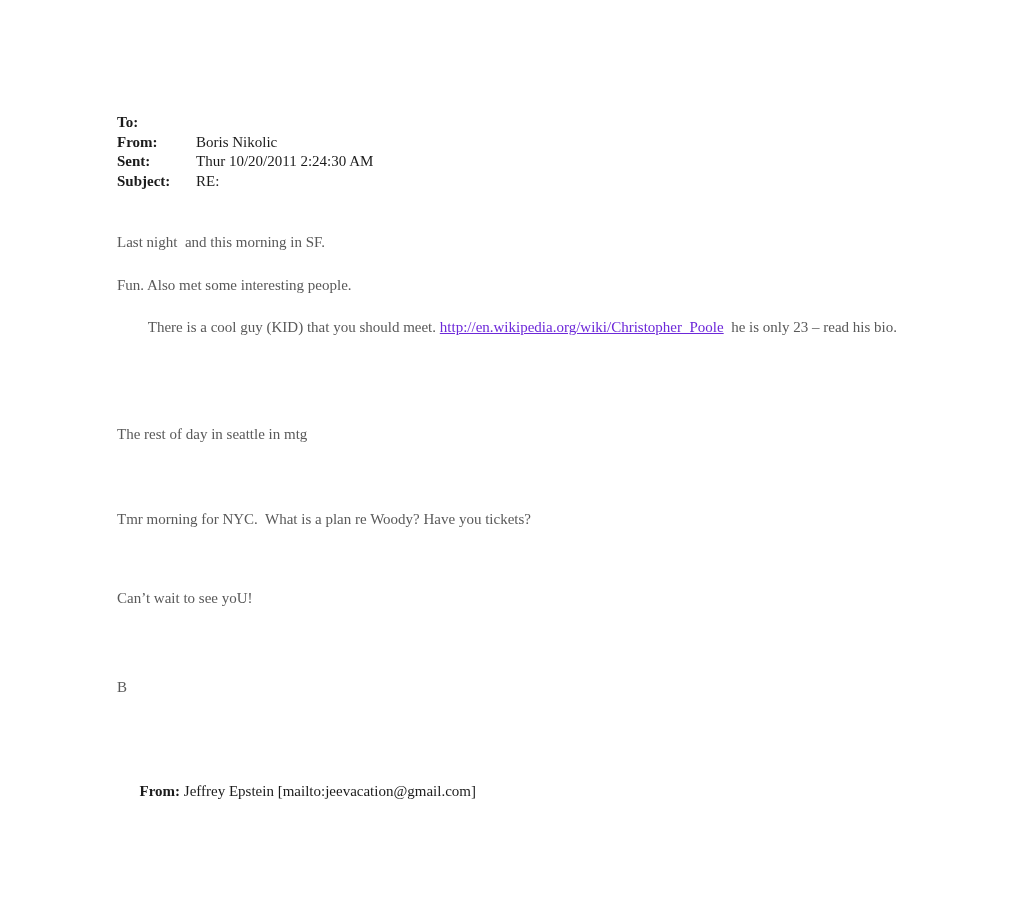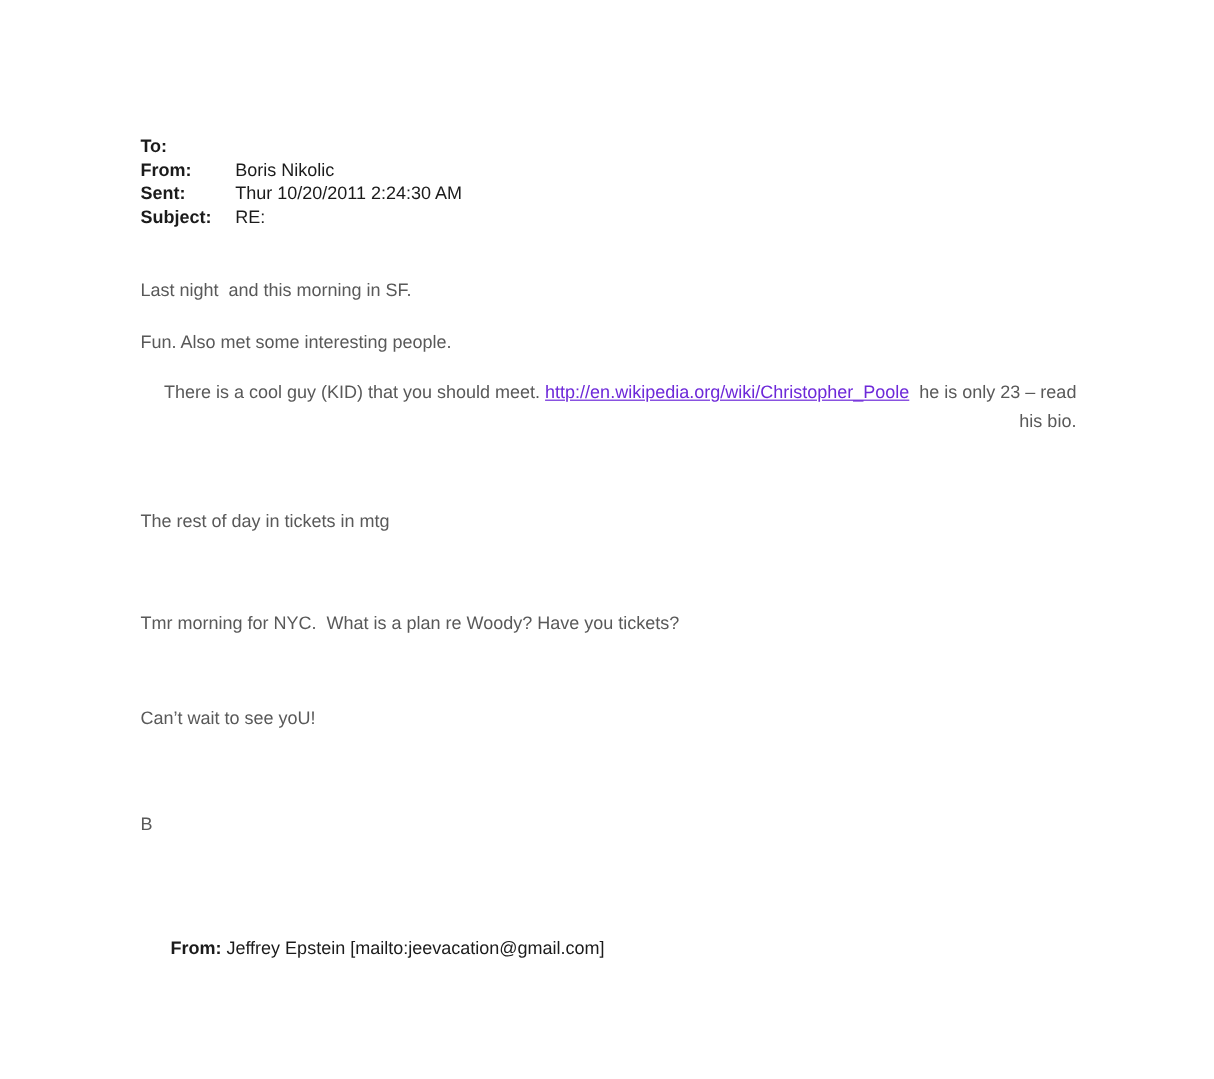--- a/index.html
+++ b/index.html
@@ -5,21 +5,21 @@
   html, body {
     margin: 0;
     padding: 0;
     background: #ffffff;
   }
   .page {
     position: relative;
     width: 1012px;
     height: 899px;
     background: #ffffff;
-    font-family: Liberation Sans, sans-serif;
+    font-family: Liberation Serif, serif;
     overflow: hidden;
   }
   
   .email-header {
     position: absolute;
     top: 113px;
     left: 117px;
     font-size: 15px;
     line-height: 19.5px;
     color: #1b1b1b;
@@ -90,21 +90,21 @@
       <span class="hvalue">RE:</span>
     </div>
   </div>
 
   <p class="body-para p1">Last night  and this morning in SF.</p>
 
   <p class="body-para p2">Fun. Also met some interesting people.</p>
 
   <p class="body-para p3"><span>There is a cool guy (KID) that you should meet. </span><a class="link">http://en.wikipedia.org/wiki/Christopher_Poole</a><span>  he is only 23 – read his bio.</span></p>
 
-  <p class="body-para p4">The rest of day in tickets in mtg</p>
+  <p class="body-para p4">The rest of day in seattle in mtg</p>
 
   <p class="body-para p5">Tmr morning for NYC.  What is a plan re Woody? Have you tickets?</p>
 
   <p class="body-para p6">Can’t wait to see yoU!</p>
 
   <p class="body-para sig">B</p>
 
   <div class="quoted-header">
     <div class="qrow">
       <span class="qlabel">From:</span><span class="qvalue"> Jeffrey Epstein [mailto:jeevacation@gmail.com]</span>

